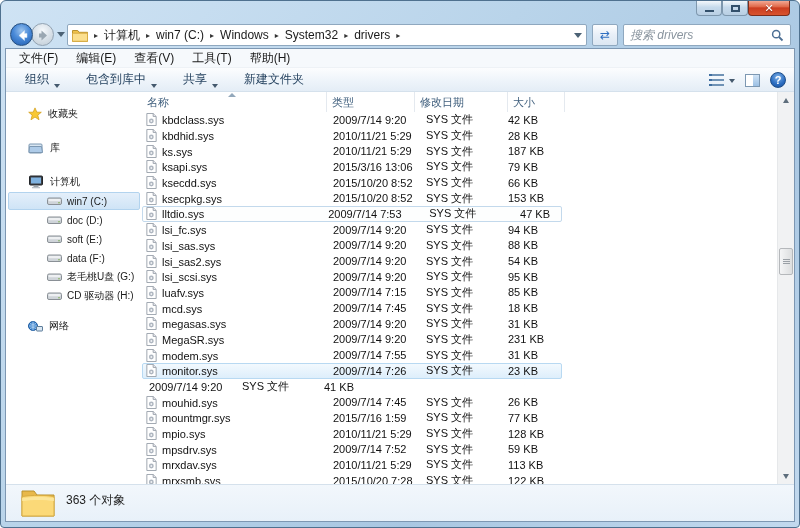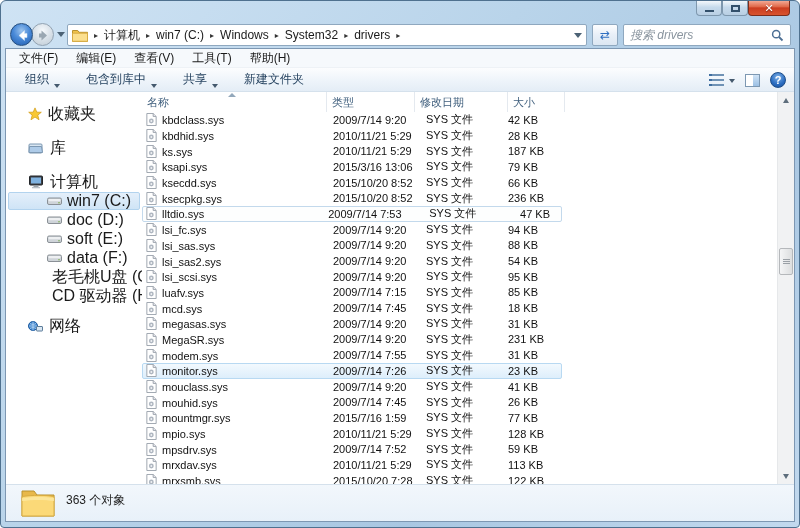--- a/index.html
+++ b/index.html
@@ -73,21 +73,21 @@
   .icon-preview::after { content:""; position:absolute; right:0; top:0; bottom:0; width:6px;
     background:linear-gradient(#cfe3f6,#9cc0e4); }
   .icon-help { width:16px; height:16px; border-radius:50%; color:#fff; font-size:11px; font-weight:bold;
     background:radial-gradient(circle at 50% 30%,#7db1e8,#2a6cc0 60%,#1a4e97);
     border:1px solid #1d4e8a; text-align:center; line-height:14px; }
 
   
   .main { flex:1; position:relative; background:#fff; overflow:hidden; }
 
   .sidebar { position:absolute; left:0; top:0; bottom:0; width:136px; padding-top:13px;
-    font-size:16px; color:#1a1a1a; overflow:hidden; }
+    font-size:10px; color:#1a1a1a; overflow:hidden; }
   .sb-item { display:flex; align-items:center; height:18px; padding-left:22px; margin-bottom:1px; }
   .sb-item .lbl { margin-left:6px; white-space:nowrap; }
   .sb-spacer { height:15px; }
   .sb-child { padding-left:38px; height:18px; display:flex; align-items:center;
     border:1px solid transparent; border-radius:2px; margin:0 2px 1px 2px; }
   .sb-child .lbl { margin-left:5px; white-space:nowrap; }
   .sb-child.selected { background:linear-gradient(#e4effa,#cfe4f6);
     border-color:#b2d3ee; }
 
   .listpane { position:absolute; left:136px; right:17px; top:0; bottom:0; overflow:hidden; }
@@ -441,21 +441,21 @@
       <svg width="11" height="13" viewBox="0 0 11 14">
         <path d="M0.5 0.5 h6.8 l3.2 3.2 v9.8 h-10 z" fill="#fff" stroke="#98a0aa"></path>
         <path d="M7.3 0.5 v3.2 h3.2" fill="#e9ebef" stroke="#98a0aa"></path>
         <circle cx="5.3" cy="8.6" r="2.6" fill="#aeb6c0"></circle>
         <circle cx="5.3" cy="8.6" r="1" fill="#f2f3f5"></circle>
       </svg>
       <span class="txt">ksecpkg.sys</span>
     </span>
     <span class="c-date">2015/10/20 8:52</span>
     <span class="c-type">SYS 文件</span>
-    <span class="c-size">236 KB</span>
+    <span class="c-size">153 KB</span>
   </div>
 
   <div class="row focus">
     <span class="c-name">
       <svg width="11" height="13" viewBox="0 0 11 14">
         <path d="M0.5 0.5 h6.8 l3.2 3.2 v9.8 h-10 z" fill="#fff" stroke="#98a0aa"></path>
         <path d="M7.3 0.5 v3.2 h3.2" fill="#e9ebef" stroke="#98a0aa"></path>
         <circle cx="5.3" cy="8.6" r="2.6" fill="#aeb6c0"></circle>
         <circle cx="5.3" cy="8.6" r="1" fill="#f2f3f5"></circle>
       </svg>
@@ -610,29 +610,20 @@
         <circle cx="5.3" cy="8.6" r="1" fill="#f2f3f5"></circle>
       </svg>
       <span class="txt">monitor.sys</span>
     </span>
     <span class="c-date">2009/7/14 7:26</span>
     <span class="c-type">SYS 文件</span>
     <span class="c-size">23 KB</span>
   </div>
 
   <div class="row">
-    <span class="c-name">
-      <svg width="11" height="13" viewBox="0 0 11 14">
-        <path d="M0.5 0.5 h6.8 l3.2 3.2 v9.8 h-10 z" fill="#fff" stroke="#98a0aa"></path>
-        <path d="M7.3 0.5 v3.2 h3.2" fill="#e9ebef" stroke="#98a0aa"></path>
-        <circle cx="5.3" cy="8.6" r="2.6" fill="#aeb6c0"></circle>
-        <circle cx="5.3" cy="8.6" r="1" fill="#f2f3f5"></circle>
-      </svg>
-      <span class="txt">mouclass.sys</span>
-    </span>
     <span class="c-date">2009/7/14 9:20</span>
     <span class="c-type">SYS 文件</span>
     <span class="c-size">41 KB</span>
   </div>
 
   <div class="row">
     <span class="c-name">
       <svg width="11" height="13" viewBox="0 0 11 14">
         <path d="M0.5 0.5 h6.8 l3.2 3.2 v9.8 h-10 z" fill="#fff" stroke="#98a0aa"></path>
         <path d="M7.3 0.5 v3.2 h3.2" fill="#e9ebef" stroke="#98a0aa"></path>

